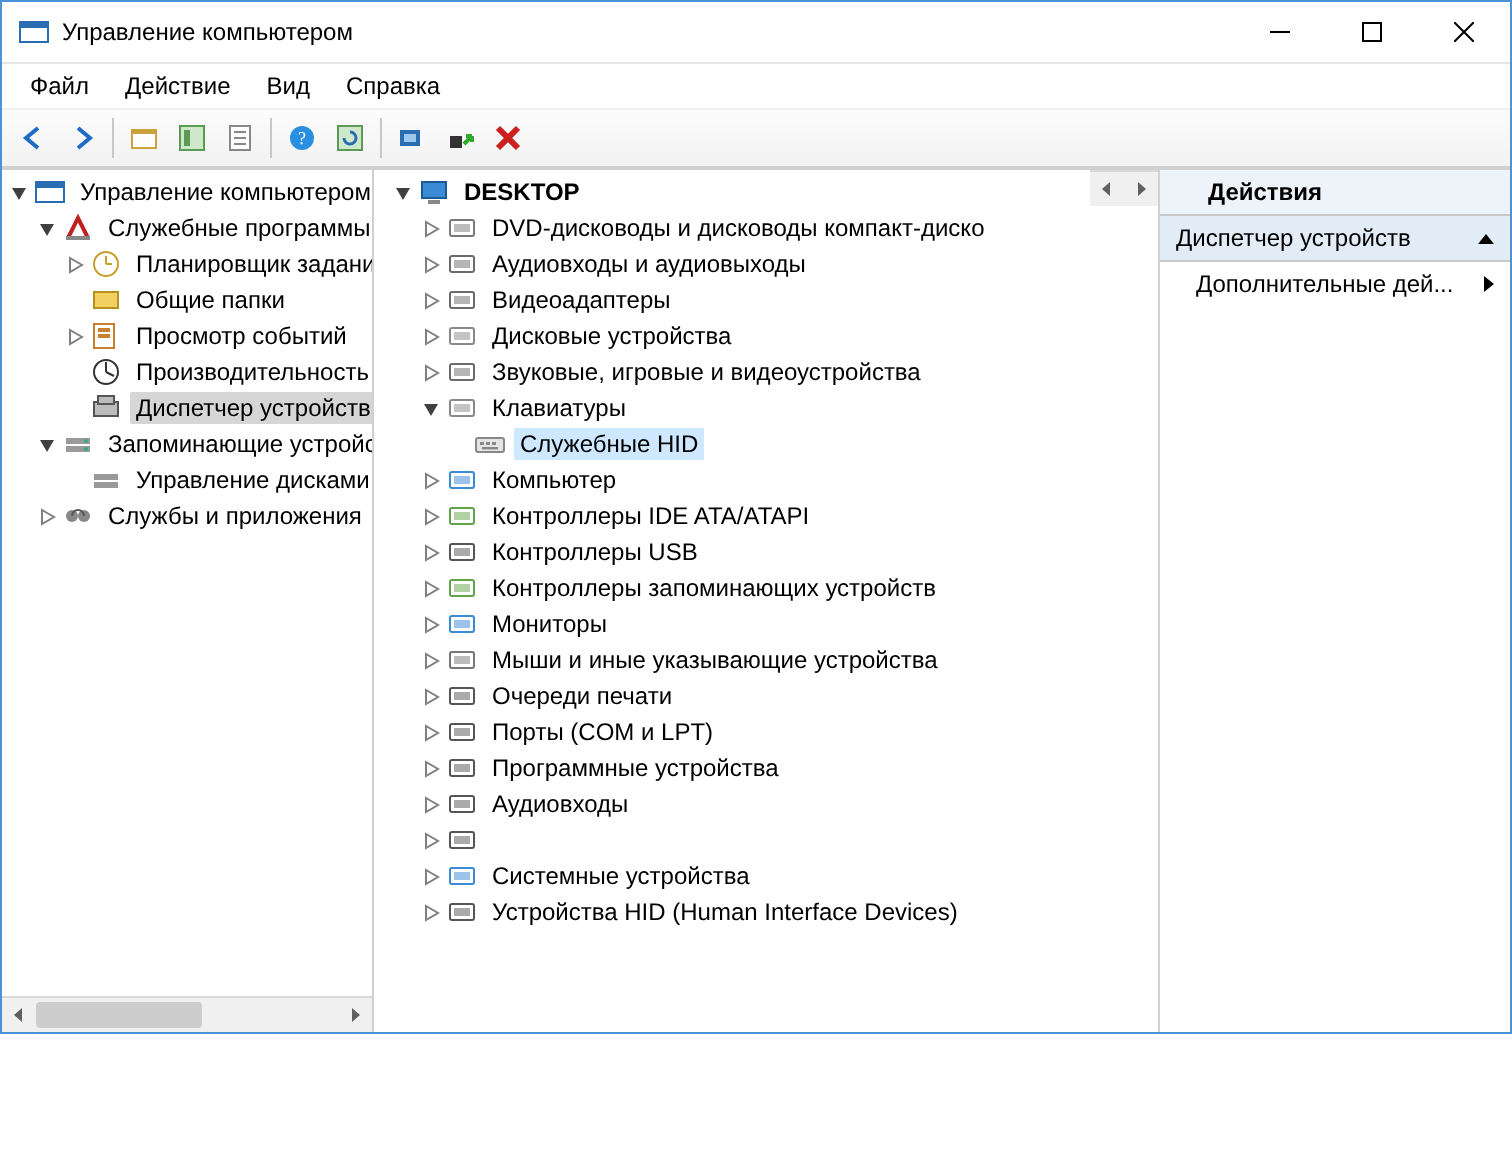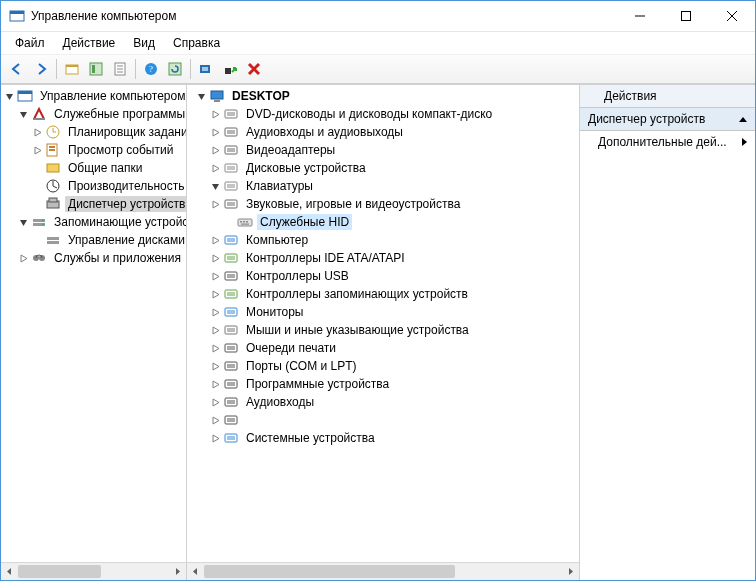--- a/index.html
+++ b/index.html
@@ -1,16 +1,16 @@
 <!DOCTYPE html>
 <html><head>
 <meta charset="utf-8">
 <style>
   html,body{margin:0;padding:0;font-family:"Segoe UI",Tahoma,sans-serif;font-size:12px;color:#000;background:#fff}
-  .window{width:756px;height:581px;border:1px solid #4a93d6;box-sizing:border-box;display:flex;flex-direction:column;background:#fff}
+  .window{width:756px;height:517px;border:1px solid #4a93d6;box-sizing:border-box;display:flex;flex-direction:column;background:#fff}
   .titlebar{height:30px;display:flex;align-items:center;padding:0 0 0 8px;background:#fff}
   .titlebar .title-icon{width:16px;height:16px;margin-right:6px}
   .titlebar .title-text{flex:0 0 auto;font-size:12px}
   .titlebar .spacer{flex:1}
   .win-btn{width:46px;height:30px;display:flex;align-items:center;justify-content:center}
   .win-btn svg{width:10px;height:10px;stroke:#000;stroke-width:1;fill:none}
   .menubar{height:22px;display:flex;align-items:center;padding:0 6px;gap:2px;border-top:1px solid #e6e6e6}
   .menu-item{padding:2px 8px}
   .toolbar{height:28px;display:flex;align-items:center;padding:0 4px;border-top:1px solid #f0f0f0;border-bottom:1px solid #d0d0d0;background:linear-gradient(#fcfcfc,#f2f2f2)}
   .tbtn{width:22px;height:22px;display:flex;align-items:center;justify-content:center;margin:0 1px}
@@ -23,21 +23,21 @@
   .tree{padding:2px 0 10px 0}
   .tree-row{display:flex;align-items:center;height:18px;white-space:nowrap;padding-right:4px}
   .twisty{width:16px;height:16px;display:flex;align-items:center;justify-content:center;flex:0 0 16px}
   .twisty svg{width:9px;height:9px}
   .indent{display:inline-block;flex:0 0 auto}
   .node-icon{width:16px;height:16px;margin-right:4px;display:flex;align-items:center;justify-content:center;flex:0 0 16px}
   .node-label{padding:1px 3px;border-radius:1px}
   .node-label.sel-left{background:#d6d6d6}
   .node-label.sel-center{background:#cde8ff}
   .node-label.bold{font-weight:600}
-  .actions-header{background:#eef3f9;border-bottom:1px solid #c8c8c8;padding:4px 24px;font-weight:400}
+  .actions-header{background:#eef3f9;border-bottom:1px solid #c8c8c8;padding:4px 24px;font-weight:700}
   .actions-sub{background:#e1ecf7;border-bottom:1px solid #c8c8c8;padding:4px 8px;display:flex;align-items:center;justify-content:space-between}
   .actions-row{padding:4px 8px 4px 18px;display:flex;align-items:center;justify-content:space-between}
   .arrow-up{width:0;height:0;border-left:4px solid transparent;border-right:4px solid transparent;border-bottom:5px solid #000}
   .arrow-right{width:0;height:0;border-top:4px solid transparent;border-bottom:4px solid transparent;border-left:5px solid #000}
   .hscroll{height:17px;background:#f0f0f0;border-top:1px solid #d8d8d8;display:flex;align-items:center}
   .hscroll .sb-btn{width:17px;height:17px;display:flex;align-items:center;justify-content:center;background:#f0f0f0}
   .hscroll .sb-track{flex:1;height:17px;position:relative}
   .hscroll .sb-thumb{position:absolute;top:2px;height:13px;background:#cdcdcd;border-radius:2px}
 </style>
 </head>
@@ -190,43 +190,43 @@
               <svg width="16" height="16" viewBox="0 0 16 16">
                 <circle cx="8" cy="8" r="6" fill="#fff" stroke="#c8a030"></circle>
                 <line x1="8" y1="8" x2="8" y2="4" stroke="#c8a030"></line>
                 <line x1="8" y1="8" x2="11" y2="8" stroke="#c8a030"></line>
               </svg>
             </span>
             <span class="node-label">Планировщик заданий</span>
           </div>
           <div class="tree-row">
             <span class="indent" style="width:28px"></span>
+            <span class="twisty"></span>
+            <span class="node-icon">
+              <svg width="16" height="16" viewBox="0 0 16 16">
+                <rect x="2" y="4" width="12" height="8" fill="#f4d060" stroke="#b89020"></rect>
+              </svg>
+            </span>
+            <span class="node-label">Общие папки</span>
+          </div>
+          <div class="tree-row">
+            <span class="indent" style="width:28px"></span>
             <span class="twisty">
               <svg viewBox="0 0 9 9">
                 <path d="M2 1 L8 4.5 L2 8 Z" fill="none" stroke="#808080"></path>
               </svg>
             </span>
             <span class="node-icon">
               <svg width="16" height="16" viewBox="0 0 16 16">
                 <rect x="2" y="2" width="10" height="12" fill="#fff" stroke="#c88030"></rect>
                 <rect x="4" y="4" width="6" height="2" fill="#c88030"></rect>
                 <rect x="4" y="7" width="6" height="2" fill="#c88030"></rect>
               </svg>
             </span>
             <span class="node-label">Просмотр событий</span>
-          </div>
-          <div class="tree-row">
-            <span class="indent" style="width:28px"></span>
-            <span class="twisty"></span>
-            <span class="node-icon">
-              <svg width="16" height="16" viewBox="0 0 16 16">
-                <rect x="2" y="4" width="12" height="8" fill="#f4d060" stroke="#b89020"></rect>
-              </svg>
-            </span>
-            <span class="node-label">Общие папки</span>
           </div>
           <div class="tree-row">
             <span class="indent" style="width:28px"></span>
             <span class="twisty"></span>
             <span class="node-icon">
               <svg width="16" height="16" viewBox="0 0 16 16">
                 <circle cx="8" cy="8" r="6" fill="#fff" stroke="#333"></circle>
                 <path d="M8 8 L8 3 M8 8 L12 10" stroke="#333"></path>
               </svg>
             </span>
@@ -298,21 +298,21 @@
             <div class="sb-thumb" style="left:0;width:55%"></div>
           </div>
         <div class="sb-btn">
             <svg width="7" height="7" viewBox="0 0 7 7">
               <path d="M2 0 L6 3.5 L2 7" fill="#606060"></path>
             </svg>
           </div>
       </div>
     </div>
 
-    <div class="pane center" style="display:flex;flex-direction:column">
+    <div class="pane center" style="display:flex;flex-direction:row">
       <div class="tree" id="center-tree" style="flex:1;overflow:hidden">
           <div class="tree-row">
             <span class="indent" style="width:6px"></span>
             <span class="twisty">
               <svg viewBox="0 0 9 9">
                 <path d="M1 2 L8 2 L4.5 8 Z" fill="#404040"></path>
               </svg>
             </span>
             <span class="node-icon">
               <svg width="16" height="16" viewBox="0 0 16 16">
@@ -379,45 +379,45 @@
                 <rect x="2" y="4" width="12" height="8" rx="1" fill="#fff" stroke="#8a8a8a"></rect>
                 <rect x="4" y="6" width="8" height="4" fill="#8a8a8a" opacity="0.5"></rect>
               </svg>
             </span>
             <span class="node-label">Дисковые устройства</span>
           </div>
           <div class="tree-row">
             <span class="indent" style="width:20px"></span>
             <span class="twisty">
               <svg viewBox="0 0 9 9">
+                <path d="M2 1 L8 4.5 L2 8 Z" fill="none" stroke="#808080"></path>
+              </svg>
+            </span>
+            <span class="node-icon">
+              <svg width="16" height="16" viewBox="0 0 16 16">
+                <rect x="2" y="4" width="12" height="8" rx="1" fill="#fff" stroke="#6b6b6b"></rect>
+                <rect x="4" y="6" width="8" height="4" fill="#6b6b6b" opacity="0.5"></rect>
+              </svg>
+            </span>
+            <span class="node-label">Звуковые, игровые и видеоустройства</span>
+          </div>
+          <div class="tree-row">
+            <span class="indent" style="width:20px"></span>
+            <span class="twisty">
+              <svg viewBox="0 0 9 9">
                 <path d="M1 2 L8 2 L4.5 8 Z" fill="#404040"></path>
               </svg>
             </span>
             <span class="node-icon">
               <svg width="16" height="16" viewBox="0 0 16 16">
                 <rect x="2" y="4" width="12" height="8" rx="1" fill="#fff" stroke="#8a8a8a"></rect>
                 <rect x="4" y="6" width="8" height="4" fill="#8a8a8a" opacity="0.5"></rect>
               </svg>
             </span>
             <span class="node-label">Клавиатуры</span>
-          </div>
-          <div class="tree-row">
-            <span class="indent" style="width:20px"></span>
-            <span class="twisty">
-              <svg viewBox="0 0 9 9">
-                <path d="M2 1 L8 4.5 L2 8 Z" fill="none" stroke="#808080"></path>
-              </svg>
-            </span>
-            <span class="node-icon">
-              <svg width="16" height="16" viewBox="0 0 16 16">
-                <rect x="2" y="4" width="12" height="8" rx="1" fill="#fff" stroke="#6b6b6b"></rect>
-                <rect x="4" y="6" width="8" height="4" fill="#6b6b6b" opacity="0.5"></rect>
-              </svg>
-            </span>
-            <span class="node-label">Звуковые, игровые и видеоустройства</span>
           </div>
           <div class="tree-row">
             <span class="indent" style="width:50px"></span>
             <span class="node-icon">
               <svg width="16" height="16" viewBox="0 0 16 16">
                 <rect x="1" y="5" width="14" height="7" rx="1" fill="#e4e4e4" stroke="#888"></rect>
                 <rect x="3" y="7" width="2" height="1.5" fill="#888"></rect>
                 <rect x="6" y="7" width="2" height="1.5" fill="#888"></rect>
                 <rect x="9" y="7" width="2" height="1.5" fill="#888"></rect>
                 <rect x="4" y="9.5" width="8" height="1.2" fill="#888"></rect>
@@ -596,20 +596,35 @@
                 <path d="M2 1 L8 4.5 L2 8 Z" fill="none" stroke="#808080"></path>
               </svg>
             </span>
             <span class="node-icon">
               <svg width="16" height="16" viewBox="0 0 16 16">
                 <rect x="2" y="4" width="12" height="8" rx="1" fill="#fff" stroke="#3a8ad6"></rect>
                 <rect x="4" y="6" width="8" height="4" fill="#3a8ad6" opacity="0.5"></rect>
               </svg>
             </span>
             <span class="node-label">Системные устройства</span>
+          </div>
+          <div class="tree-row">
+            <span class="indent" style="width:20px"></span>
+            <span class="twisty">
+              <svg viewBox="0 0 9 9">
+                <path d="M2 1 L8 4.5 L2 8 Z" fill="none" stroke="#808080"></path>
+              </svg>
+            </span>
+            <span class="node-icon">
+              <svg width="16" height="16" viewBox="0 0 16 16">
+                <rect x="2" y="4" width="12" height="8" rx="1" fill="#fff" stroke="#555"></rect>
+                <rect x="4" y="6" width="8" height="4" fill="#555" opacity="0.5"></rect>
+              </svg>
+            </span>
+            <span class="node-label">Устройства HID (Human Interface Devices)</span>
           </div>
         </div>
       <div class="hscroll">
         <div class="sb-btn">
             <svg width="7" height="7" viewBox="0 0 7 7">
               <path d="M5 0 L1 3.5 L5 7" fill="#606060"></path>
             </svg>
           </div>
         <div class="sb-track">
             <div class="sb-thumb" style="left:0;width:70%"></div>

